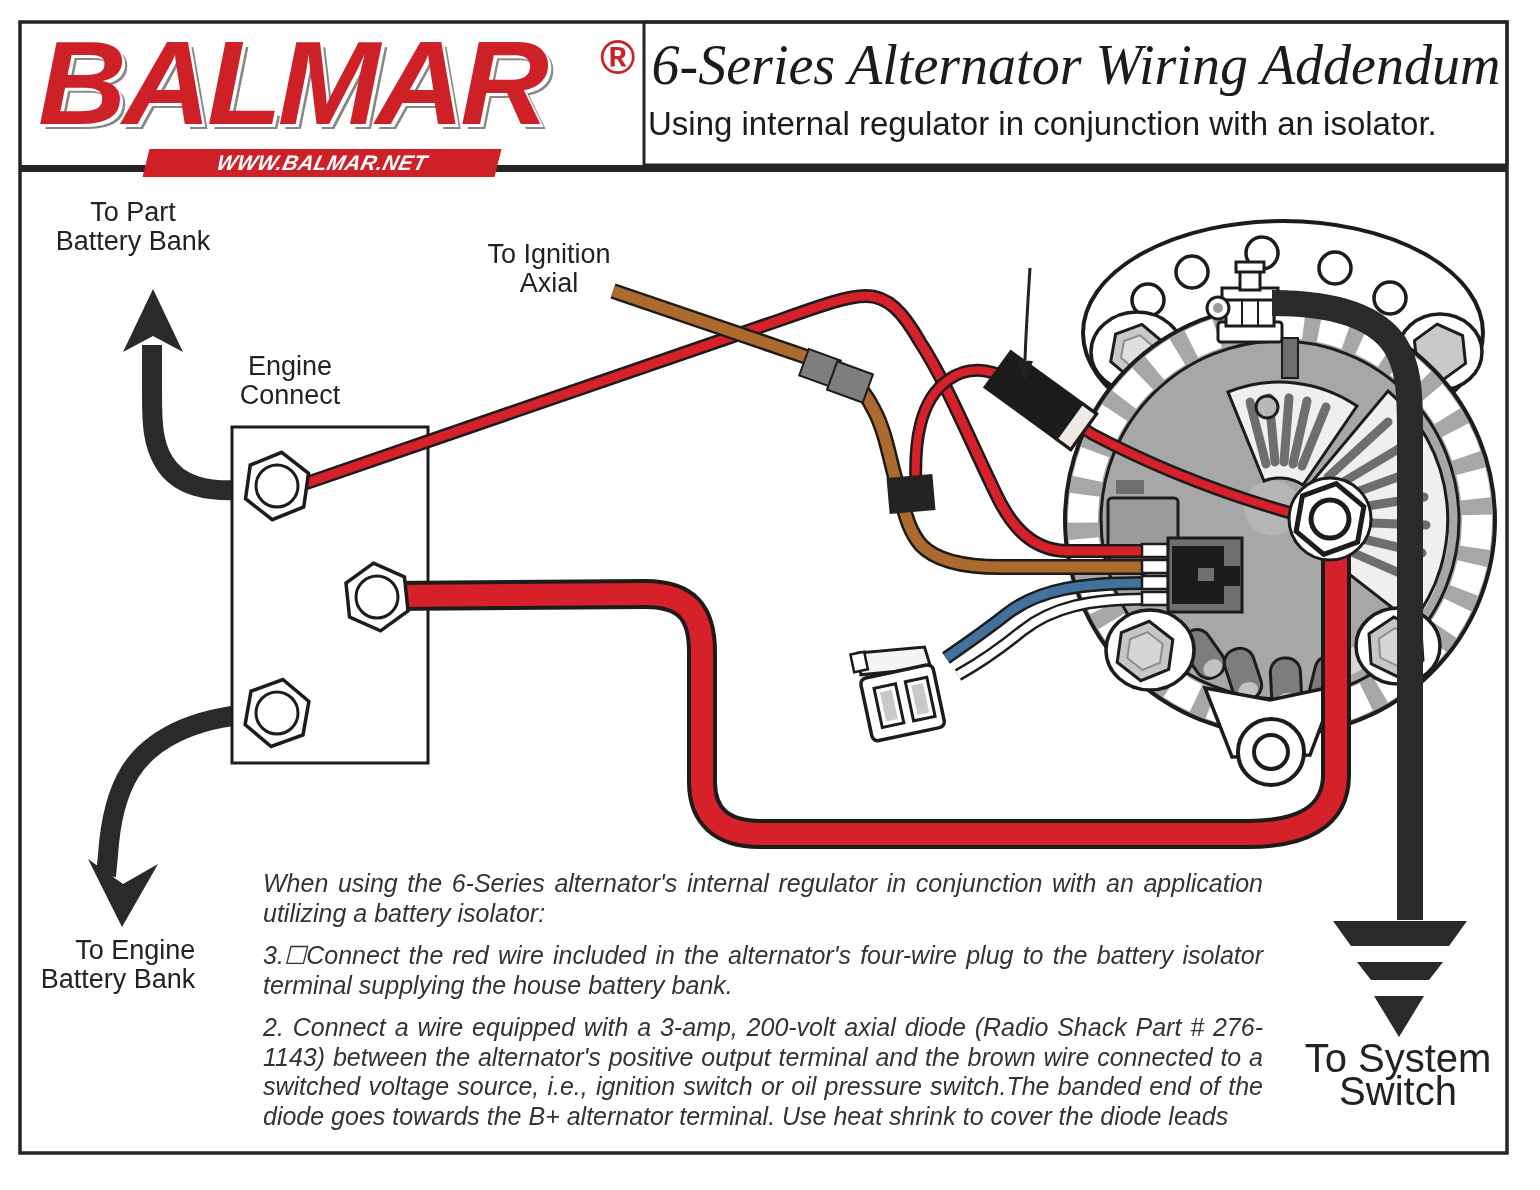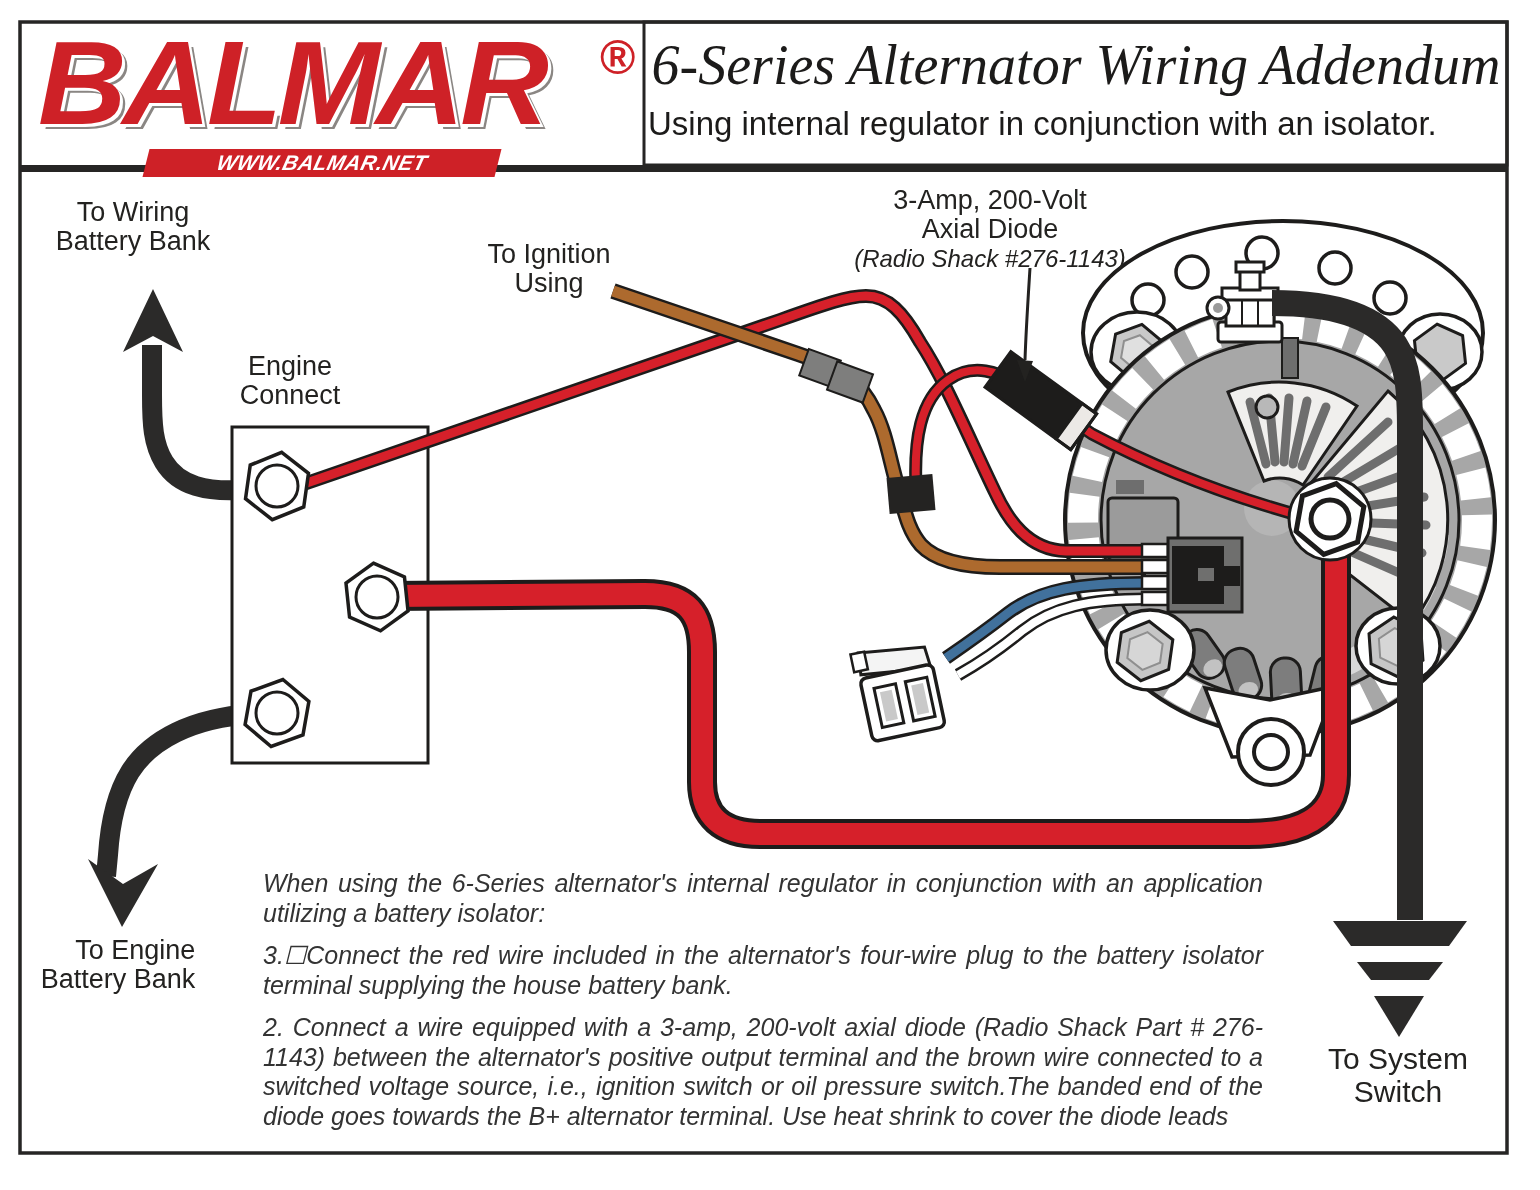--- a/index.html
+++ b/index.html
@@ -20,21 +20,21 @@
   .logo-bar span{color:#fff;font-style:italic;font-weight:bold;font-size:21px;letter-spacing:.5px;}
   .hdr-title{position:absolute;left:648px;top:34px;width:856px;z-index:2;text-align:center;
     font-family:"Liberation Serif",serif;font-style:italic;font-size:56px;line-height:62px;color:#1c1b1a;}
   .hdr-sub{position:absolute;left:648px;top:104px;width:856px;z-index:2;
     font-size:33px;line-height:40px;color:#1c1b1a;}
 
   
   .lbl{position:absolute;z-index:4;text-align:center;transform:translateX(-50%);
     font-size:27px;line-height:29px;white-space:nowrap;color:#232220;}
   .lbl .sm{font-style:italic;font-size:24px;}
-  .lbl-ground{font-size:30px;line-height:33px;}
+  .lbl-ground{font-size:40px;line-height:33px;}
 
   
   .notes{position:absolute;left:263px;top:869px;width:1000px;z-index:4;
     font-style:italic;font-size:25px;line-height:29.5px;color:#333;text-align:justify;}
   .notes p{margin:0 0 13px 0;}
 </style>
 </head>
 <body>
 
 <div class="page">
@@ -275,35 +275,30 @@
 
   <div class="logo-bar">
     <span>WWW.BALMAR.NET</span>
   </div>
   <div class="logo-text">BALMAR</div>
   <div class="logo-reg">®</div>
   <div class="hdr-title">6-Series Alternator Wiring Addendum</div>
   <div class="hdr-sub">Using internal regulator in conjunction with an isolator.</div>
 
   <div class="lbl" style="left:133px;top:198px;">
-    <span>To Wiring</span><br>
+    <span>To Part</span><br>
     <span>Battery Bank</span>
   </div>
   <div class="lbl" style="left:549px;top:240px;">
     <span>To Ignition</span><br>
-    <span>Using</span>
+    <span>Axial</span>
   </div>
   <div class="lbl" style="left:290px;top:352px;">
     <span>Engine</span><br>
     <span>Connect</span>
-  </div>
-  <div class="lbl" style="left:990px;top:186px;">
-    <span>3-Amp, 200-Volt</span><br>
-    <span>Axial Diode</span><br>
-    <span class="sm">(Radio Shack #276-1143)</span>
   </div>
   <div class="lbl" style="left:118px;top:936px;text-align:right;">
     <span>To Engine</span><br>
     <span>Battery Bank</span>
   </div>
   <div class="lbl lbl-ground" style="left:1398px;top:1042px;">
     <span>To System</span><br>
     <span>Switch</span>
   </div>
 

